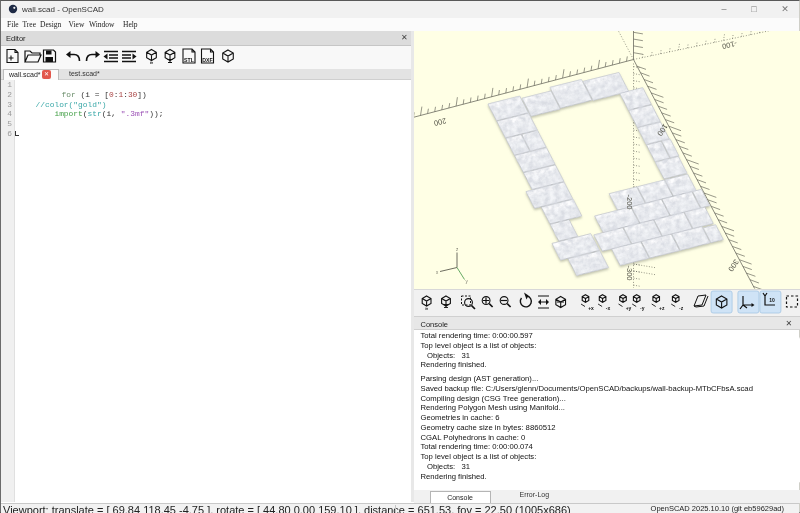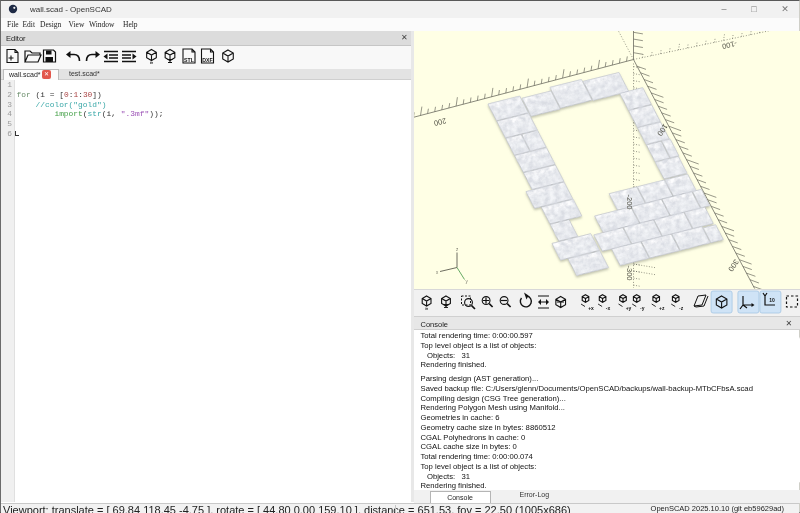--- a/index.html
+++ b/index.html
@@ -1,36 +1,36 @@
 <!DOCTYPE html>
 <html><head><meta charset="utf-8"><style>
 * { margin:0; padding:0; box-sizing:border-box; }
 html,body { width:800px; height:513px; overflow:hidden; font-family:"Liberation Sans",sans-serif; }
 #win { position:relative; width:800px; height:513px; background:#fff; border-left:1px solid #6b6b6b; border-top:1px solid #585858; border-bottom:1px solid #3f3f3f; border-right:1px solid #cfcfc8; }
 .abs { position:absolute; }
 #title { left:0; top:0; width:798px; height:17px; background:#f1f1f1; }
-#title .t { position:absolute; left:21px; top:3.5px; font-size:8px; color:#333;margin-left:8px; }
+#title .t { position:absolute; left:21px; top:3.5px; font-size:8px; color:#333; }
 #logo { position:absolute; left:7px; top:3px; width:10px; height:10px; }
 .winbtn { position:absolute; top:1px; font-size:9px; color:#777; width:28px; text-align:center; line-height:15px; }
 #menu { left:0; top:17px; width:798px; height:13px; background:#fbfbfb; }
 #menu span { position:absolute; top:1.5px; font-size:7.5px; color:#222;font-family:Liberation Serif, serif; }
 #edhdr { left:0; top:30px; width:411px; height:15px; background:#dcdcdc; border-bottom:1px solid #c6c6c6; }
 #edhdr .t { position:absolute; left:5px; top:3px; font-size:7.5px; color:#222; }
 #edhdr .x { position:absolute; left:400px; top:2px; font-size:8px; color:#444; }
 #tbar { left:0; top:45px; width:411px; height:23px; background:#f8f8f8; }
 #tabs { left:0; top:68px; width:411px; height:11px; background:#e3e3e3; border-bottom:1px solid #cfcfcf; }
 #tab1 { position:absolute; left:2px; top:0; width:56px; height:11px; background:#fbfbfb; border:1px solid #bdbdbd; border-bottom:none; }
 #tab1 .t { position:absolute; left:5px; top:1px; font-size:7px; color:#222; }
 #badge { position:absolute; left:41px; top:1.2px; width:9px; height:8.5px; background:#e2574c; border-radius:2px; color:#fff; font-size:6px; text-align:center; line-height:8.5px; }
 #tab2 { position:absolute; left:68px; top:1px; font-size:7px; color:#333; }
 #code { left:0; top:79px; width:410px; height:422px; background:#fff; font-family:"Liberation Mono",monospace; font-size:7.9px; line-height:9.75px; white-space:pre; }
 #gut { position:absolute; left:0; top:0; width:14px; height:422px; background:#f0f0f0; border-right:1px solid #e0e0e0; }
 .cl { position:relative; padding-left:15.5px; color:#333; min-height:9.75px; }
 .ln { position:absolute; left:0; top:0; width:11px; text-align:right; color:#9b9b9b; }
-.kw { color:#6b8e6b; } .num { color:#aa4444; } .cm { color:#3aa8a8; }
+.kw { color:#6b8e6b;margin-left:45px; } .num { color:#aa4444; } .cm { color:#3aa8a8; }
 .fn { color:#44a048;margin-top:40px; } .tl { color:#3aa8a8; } .st { color:#9a4fb5; }
 .caret { display:inline-block; width:3.5px; height:5.5px; border-left:1.2px solid #333; border-bottom:1.2px solid #333; margin:2px 0 0 -1.5px; }
 #split { left:410px; top:30px; width:2.5px; height:471px; background:#e8e8e8; }
 #vp { left:412.5px; top:30px; width:387.5px; height:258px; background:#ffffe5; }
 #lowbar { left:412.5px; top:288px; width:387.5px; height:27px; background:#f1f1f1; border-top:1px solid #d8d8d8; }
 #conhdr { left:412.5px; top:315px; width:387.5px; height:14px; background:#e7e7e7; border-top:1px solid #d0d0d0; border-bottom:1px solid #d0d0d0; }
 #conhdr .t { position:absolute; left:7px; top:2.5px; font-size:7.5px; color:#222; }
 #conhdr .x { position:absolute; left:372px; top:2px; font-size:8px; color:#444; }
 #console { left:412.5px; top:329px; width:387.5px; height:160px; background:#fff; font-size:7.7px; line-height:9.75px; color:#111; padding:1px 0 0 7px; overflow:hidden;border-radius:14px; }
 #console .blank { height:4px; }
@@ -48,21 +48,21 @@
         <circle cx="5" cy="5" r="4.2" fill="#1e2a45"></circle>
         <circle cx="6.3" cy="3.8" r="1.1" fill="#f1f1f1"></circle>
       </svg>
 <span class="t">wall.scad - OpenSCAD</span>
 <span class="winbtn" style="left:709px">–</span>
 <span class="winbtn" style="left:739px">□</span>
 <span class="winbtn" style="left:770px">✕</span>
 </div>
 <div class="abs" id="menu">
 <span style="left:6px">File</span>
-      <span style="left:21.5px">Edit</span>
+      <span style="left:21.5px">Tree</span>
       <span style="left:39px">Design</span>
       <span style="left:67.5px">View</span>
       <span style="left:88px">Window</span>
       <span style="left:122px">Help</span>
 </div>
 <div class="abs" id="edhdr">
       <span class="t">Editor</span>
       <span class="x">✕</span>
     </div>
 <div class="abs" id="tbar">
@@ -293,21 +293,20 @@
       <div>&nbsp;&nbsp; Objects: &nbsp; 31</div>
       <div>Rendering finished.</div>
       <div class="blank"></div>
       <div>Parsing design (AST generation)...</div>
       <div>Saved backup file: C:/Users/glenn/Documents/OpenSCAD/backups/wall-backup-MTbCFbsA.scad</div>
       <div>Compiling design (CSG Tree generation)...</div>
       <div>Rendering Polygon Mesh using Manifold...</div>
       <div>Geometries in cache: 6</div>
       <div>Geometry cache size in bytes: 8860512</div>
       <div>CGAL Polyhedrons in cache: 0</div>
-      <div>CGAL cache size in bytes: 0</div>
       <div>Total rendering time: 0:00:00.074</div>
       <div>Top level object is a list of objects:</div>
       <div>&nbsp;&nbsp; Objects: &nbsp; 31</div>
       <div>Rendering finished.</div>
     </div>
 <div class="abs" id="tabrow">
       <div id="ctab">Console</div>
       <span id="etab">Error-Log</span>
     </div>
 <div class="abs" id="status">

